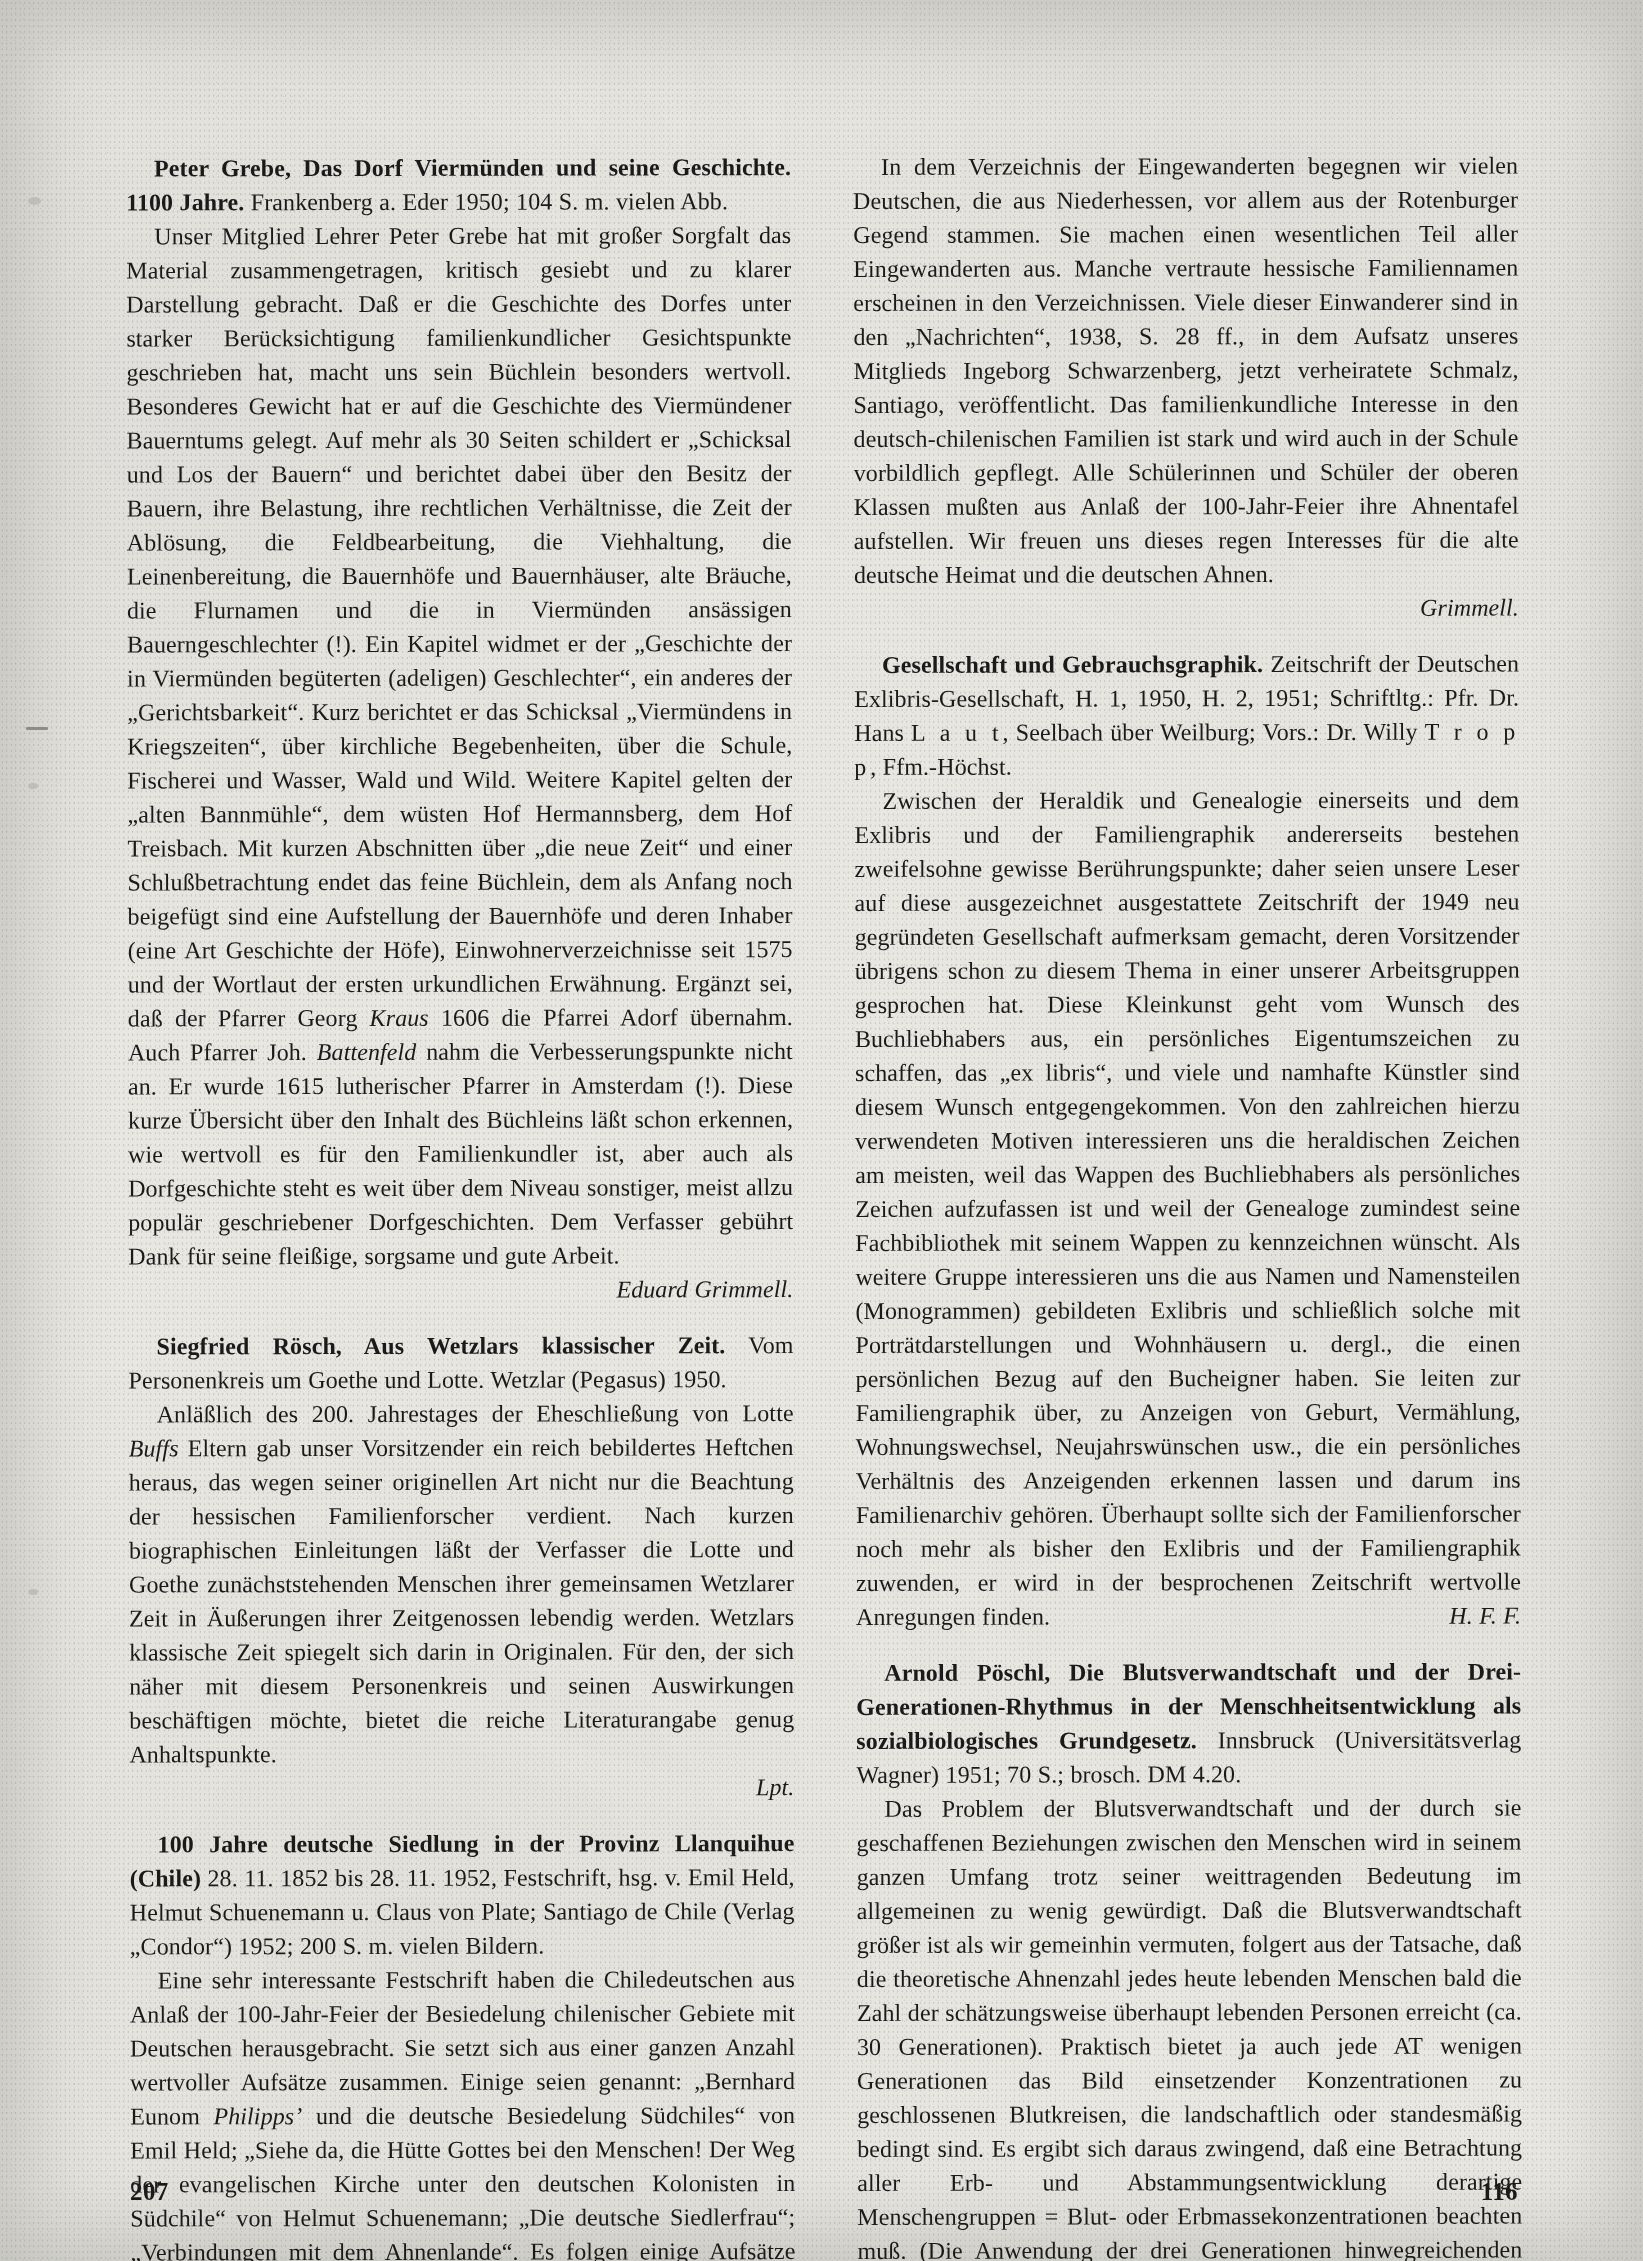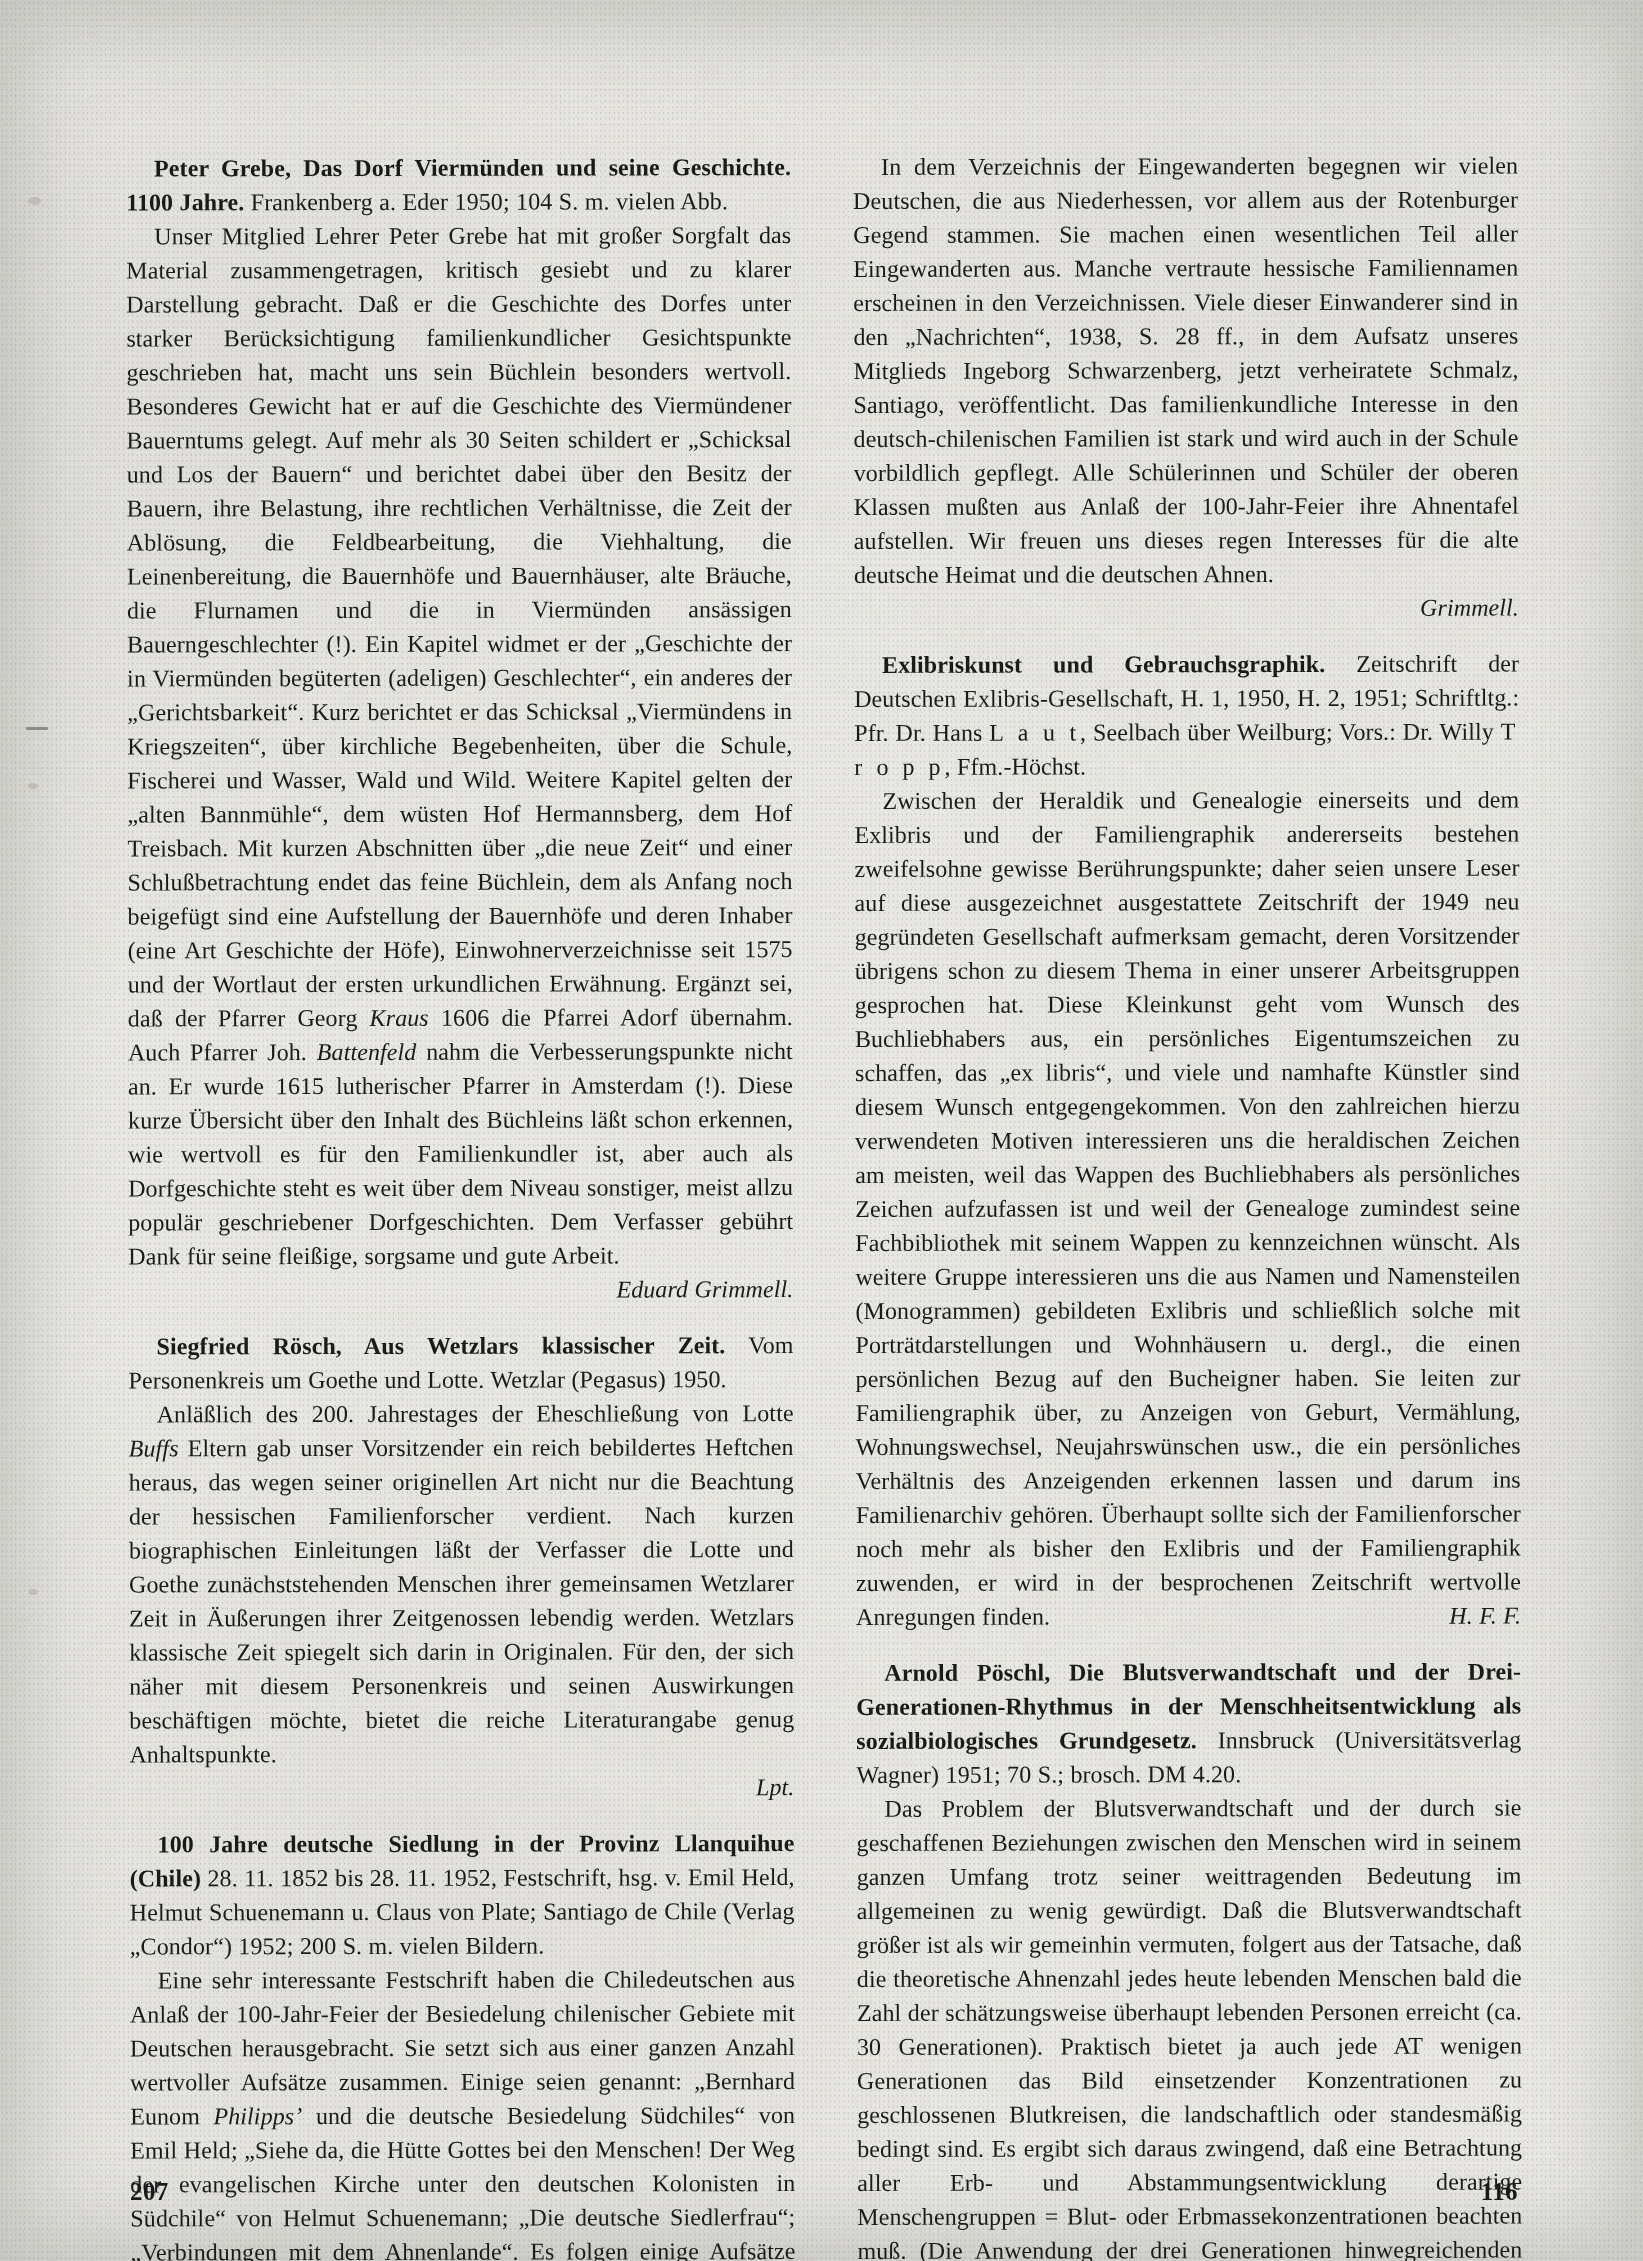--- a/index.html
+++ b/index.html
@@ -165,21 +165,21 @@
 
     </div>
 
     <div class="column">
 
       <div class="entry">
         <p class="indent"><span>In dem Verzeichnis der Eingewanderten begegnen wir vielen Deutschen, die aus Niederhessen, vor allem aus der Rotenburger Gegend stammen. Sie machen einen wesentlichen Teil aller Eingewanderten aus. Manche vertraute hessische Familiennamen erscheinen in den Verzeichnissen. Viele dieser Einwanderer sind in den „Nachrichten“, 1938, S. 28 ff., in dem Aufsatz unseres Mitglieds Ingeborg Schwarzenberg, jetzt verheiratete Schmalz, Santiago, veröffentlicht. Das familienkundliche Interesse in den deutsch-chilenischen Familien ist stark und wird auch in der Schule vorbildlich gepflegt. Alle Schülerinnen und Schüler der oberen Klassen mußten aus Anlaß der 100-Jahr-Feier ihre Ahnentafel aufstellen. Wir freuen uns dieses regen Interesses für die alte deutsche Heimat und die deutschen Ahnen.</span><span class="sig">Grimmell.</span></p>
       </div>
 
       <div class="entry">
-        <p class="title"><span class="bold">Exlibriskunst und Gebrauchsgraphik.</span><span> Zeitschrift der Deutschen Exlibris-Gesellschaft, H. 1, 1950, H. 2, 1951; Schriftltg.: Pfr. Dr. Hans </span><span class="spaced">L a u t</span><span>, Seelbach über Weilburg; Vors.: Dr. Willy </span><span class="spaced">T r o p p</span><span>, Ffm.-Höchst.</span></p>
+        <p class="title"><span class="bold">Gesellschaft und Gebrauchsgraphik.</span><span> Zeitschrift der Deutschen Exlibris-Gesellschaft, H. 1, 1950, H. 2, 1951; Schriftltg.: Pfr. Dr. Hans </span><span class="spaced">L a u t</span><span>, Seelbach über Weilburg; Vors.: Dr. Willy </span><span class="spaced">T r o p p</span><span>, Ffm.-Höchst.</span></p>
         <p class="indent"><span>Zwischen der Heraldik und Genealogie einerseits und dem Exlibris und der Familiengraphik andererseits bestehen zweifelsohne gewisse Berührungspunkte; daher seien unsere Leser auf diese ausgezeichnet ausgestattete Zeitschrift der 1949 neu gegründeten Gesellschaft aufmerksam gemacht, deren Vorsitzender übrigens schon zu diesem Thema in einer unserer Arbeitsgruppen gesprochen hat. Diese Kleinkunst geht vom Wunsch des Buchliebhabers aus, ein persönliches Eigentumszeichen zu schaffen, das „ex libris“, und viele und namhafte Künstler sind diesem Wunsch entgegengekommen. Von den zahlreichen hierzu verwendeten Motiven interessieren uns die heraldischen Zeichen am meisten, weil das Wappen des Buchliebhabers als persönliches Zeichen aufzufassen ist und weil der Genealoge zumindest seine Fachbibliothek mit seinem Wappen zu kennzeichnen wünscht. Als weitere Gruppe interessieren uns die aus Namen und Namensteilen (Monogrammen) gebildeten Exlibris und schließlich solche mit Porträtdarstellungen und Wohnhäusern u. dergl., die einen persönlichen Bezug auf den Bucheigner haben. Sie leiten zur Familiengraphik über, zu Anzeigen von Geburt, Vermählung, Wohnungswechsel, Neujahrswünschen usw., die ein persönliches Verhältnis des Anzeigenden erkennen lassen und darum ins Familienarchiv gehören. Überhaupt sollte sich der Familienforscher noch mehr als bisher den Exlibris und der Familiengraphik zuwenden, er wird in der besprochenen Zeitschrift wertvolle Anregungen finden.</span><span class="sig-inline">H. F. F.</span></p>
       </div>
 
       <div class="entry">
         <p class="title"><span class="bold">Arnold Pöschl, Die Blutsverwandtschaft und der Drei-Generationen-Rhythmus in der Menschheitsentwicklung als sozialbiologisches Grundgesetz.</span><span> Innsbruck (Universitätsverlag Wagner) 1951; 70 S.; brosch. DM 4.20.</span></p>
         <p class="indent"><span>Das Problem der Blutsverwandtschaft und der durch sie geschaffenen Beziehungen zwischen den Menschen wird in seinem ganzen Umfang trotz seiner weittragenden Bedeutung im allgemeinen zu wenig gewürdigt. Daß die Blutsverwandtschaft größer ist als wir gemeinhin vermuten, folgert aus der Tatsache, daß die theoretische Ahnenzahl jedes heute lebenden Menschen bald die Zahl der schätzungsweise überhaupt lebenden Personen erreicht (ca. 30 Generationen). Praktisch bietet ja auch jede AT wenigen Generationen das Bild einsetzender Konzentrationen zu geschlossenen Blutkreisen, die landschaftlich oder standesmäßig bedingt sind. Es ergibt sich daraus zwingend, daß eine Betrachtung aller Erb- und Abstammungsentwicklung derartige Menschengruppen = Blut- oder Erbmassekonzentrationen beachten muß. (Die Anwendung der drei Generationen hinwegreichenden Tials in neueren soziologisch-genealogischen Arbeiten ist ein Anfang davon.) Die weiteren Folgerungen, die der Verf. aus dieser immer wieder auftretenden Konfluenz bestimmter Blutlinien innerhalb jeder Ahnenschaft zieht, sind weitgespannt und greifen biologisch auf die Entwicklung der Gattungen und Arten, der Rassen und Schläge über; soziologisch berühren sie Rechts- und Sittenordnungen (z. B. Heiratsgesetze) sowie die Gesellschaftsformen der gesamten Menschheit. Jeder ernste Genealoge wird in diesem Buch, das zugleich eine Auseinandersetzung mit den Gedanken v. Schellings bietet, mancherlei Anregung für seine eigenen Arbeiten finden.</span></p>
       </div>
 
     </div>
   </div>

